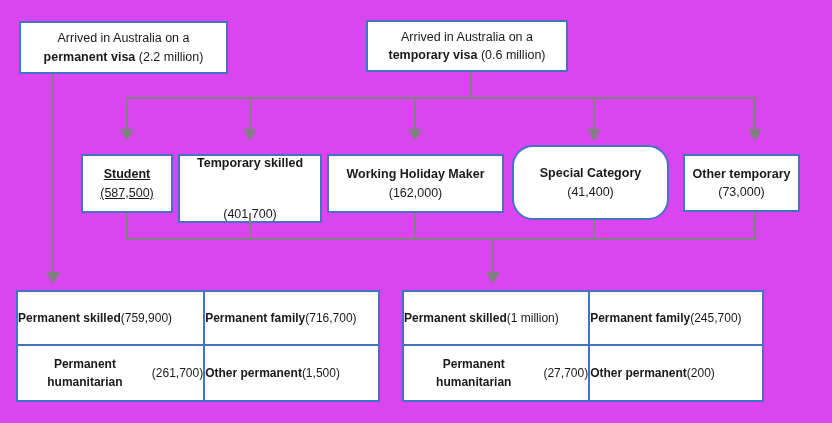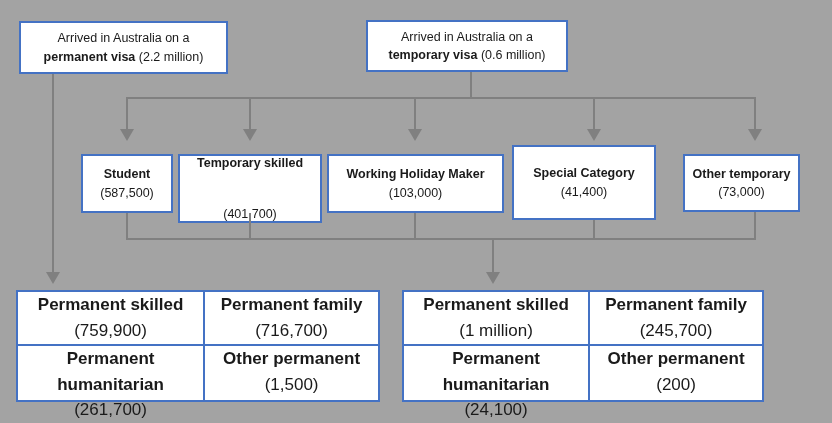--- a/index.html
+++ b/index.html
@@ -4,21 +4,21 @@
 <style>
   :root{
     --blue:#4472C4;
     --gray:#808080;
     --txt:#1A1A1A;
   }
   html,body{margin:0;padding:0;background:#fff;}
   .canvas{
     position:relative;
     width:832px;height:423px;
-    background:#a3a3a3;
+    background:#d946ef;
     font-family:"Liberation Sans", sans-serif;
     color:var(--txt);
     overflow:hidden;
   }
   .node{
     position:absolute;
     box-sizing:border-box;
     border:2px solid var(--blue);
     background:#fff;
     display:flex;flex-direction:column;
@@ -40,24 +40,24 @@
     position:absolute;
     box-sizing:border-box;
     border:2px solid var(--blue);
     background:#fff;
     display:grid;
     grid-template-columns:52% 48%;
     grid-template-rows:50% 50%;
   }
   .cell{
     box-sizing:border-box;
-    display:flex;flex-direction:column;
+    display:flex;flex-direction:row;
     align-items:center;justify-content:flex-start;
     text-align:center;
-    font-size:17px;line-height:1.5;
+    font-size:12px;line-height:1.5;
   }
   .cell.c1{border-right:2px solid var(--blue);}
   .cell.r1{border-bottom:2px solid var(--blue);}
   .cell .b{font-weight:bold;}
 </style>
 </head>
 <body>
 
 <div class="canvas">
 
@@ -85,36 +85,36 @@
 
   <div class="line" style="left:414px;top:98px;width:2px;height:31px;"></div>
   <div class="arrowhead" style="left:408px;top:129px;"></div>
 
   <div class="line" style="left:593px;top:98px;width:2px;height:31px;"></div>
   <div class="arrowhead" style="left:587px;top:129px;"></div>
 
   <div class="line" style="left:754px;top:98px;width:2px;height:31px;"></div>
   <div class="arrowhead" style="left:748px;top:129px;"></div>
 
-  <div class="node" style="left:81px;top:154px;width:92px;height:59px;">
+  <div class="node" style="left:81px;top:154px;width:92px;height:59px;text-decoration:underline;">
     <span class="b">Student</span>
     <span>(587,500)</span>
   </div>
 
   <div class="node" style="left:178px;top:154px;width:144px;height:69px;gap:33px;">
     <span class="b">Temporary skilled</span>
     <span>(401,700)</span>
   </div>
 
   <div class="node" style="left:327px;top:154px;width:177px;height:59px;">
     <span class="b">Working Holiday Maker</span>
-    <span>(103,000)</span>
+    <span>(162,000)</span>
   </div>
 
-  <div class="node thick" style="left:512px;top:145px;width:144px;height:75px;">
+  <div class="node thick" style="left:512px;top:145px;width:157px;height:75px;border-radius:21px;">
     <span class="b">Special Category</span>
     <span>(41,400)</span>
   </div>
 
   <div class="node" style="left:683px;top:154px;width:117px;height:58px;">
     <span class="b">Other temporary</span>
     <span>(73,000)</span>
   </div>
 
   <div class="line" style="left:126px;top:213px;width:2px;height:27px;"></div>
@@ -150,21 +150,21 @@
     <div class="cell c1 r1">
       <span class="b">Permanent skilled</span>
       <span>(1 million)</span>
     </div>
     <div class="cell r1">
       <span class="b">Permanent family</span>
       <span>(245,700)</span>
     </div>
     <div class="cell c1">
       <span class="b">Permanent humanitarian</span>
-      <span>(24,100)</span>
+      <span>(27,700)</span>
     </div>
     <div class="cell">
       <span class="b">Other permanent</span>
       <span>(200)</span>
     </div>
   </div>
 
 </div>
 
 </body></html>

